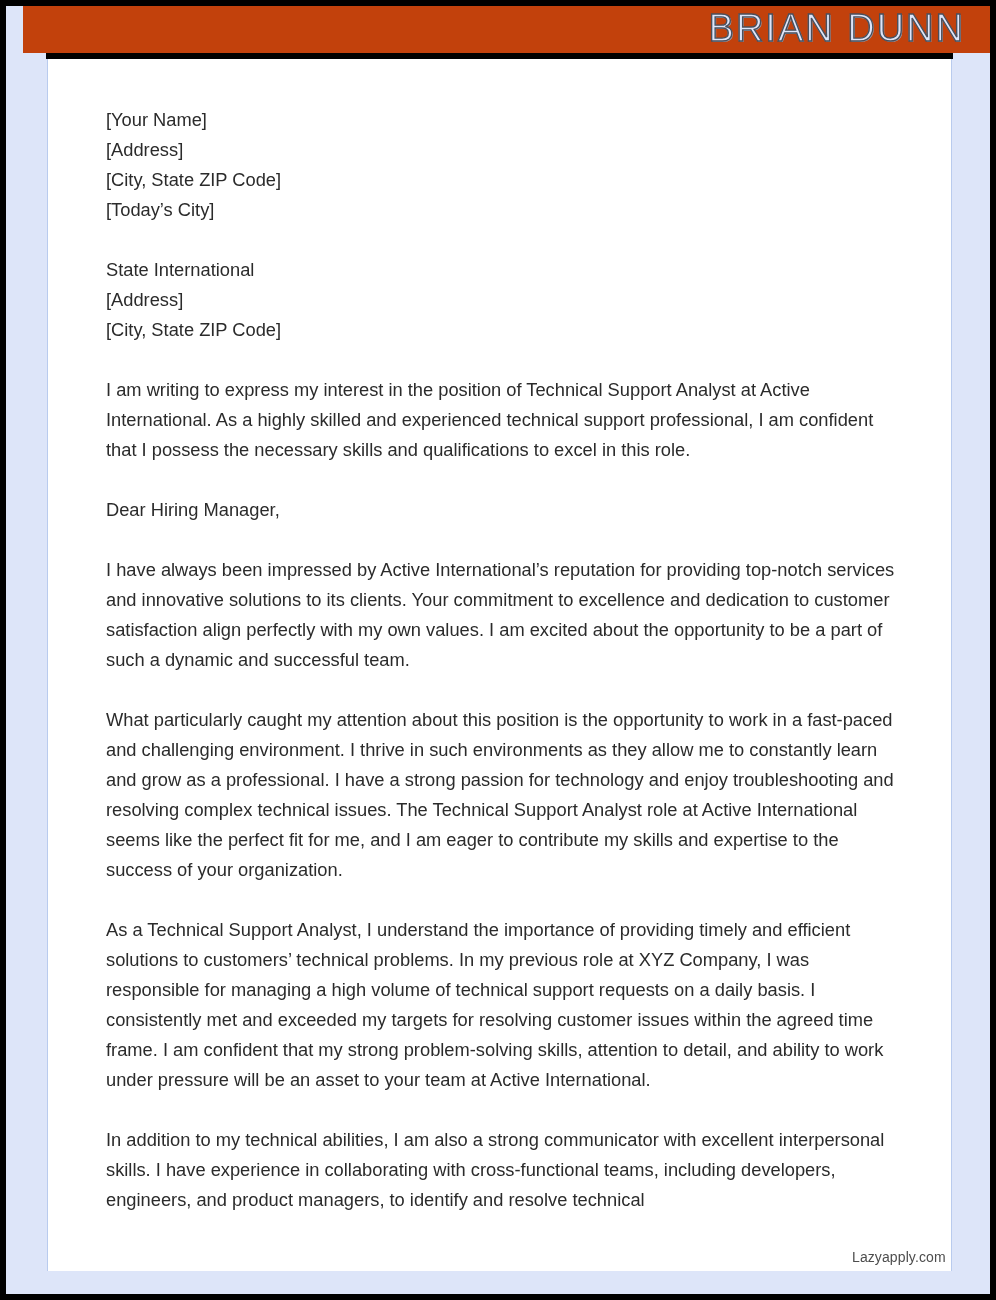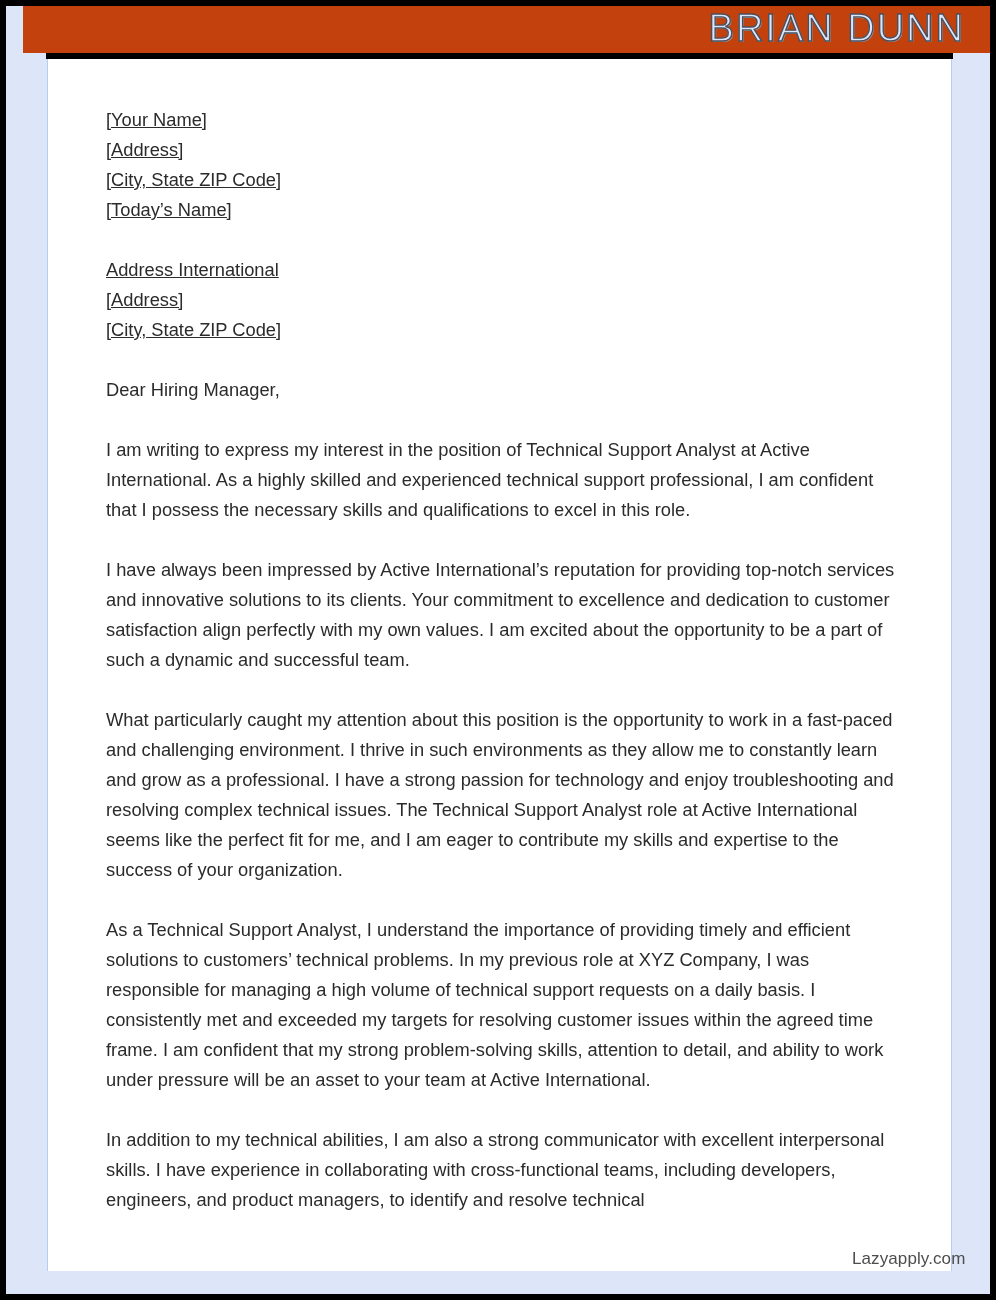--- a/index.html
+++ b/index.html
@@ -91,36 +91,35 @@
     left: 58px;
     top: 46px;
     width: 797px;
     font-family: "Liberation Sans", sans-serif;
     font-size: 18.3px;
     line-height: 30px;
     color: #2b2b2b;
   }
   .block {
     margin: 0 0 30px 0;
-    text-decoration: underline;
   }
   .block:last-child { margin-bottom: 0; }
   .line { display: block; white-space: pre; }
   p.para {
     margin: 0 0 30px 0;
     text-align: left;
   }
 
   
   #watermark {
     position: absolute;
     left: 846px;
     top: 1243px;
     font-family: "Liberation Sans", sans-serif;
-    font-size: 17px;
+    font-size: 14px;
     color: #4d4d4d;
     letter-spacing: 0.1px;
     white-space: nowrap;
     z-index: 5;
   }
 </style>
 </head>
 <body>
 
 <div id="frame">
@@ -133,32 +132,32 @@
     <div id="header-rule"></div>
 
     <div id="page">
 
       <div id="letter-body">
 
         <div class="block">
           <span class="line">[Your Name]</span>
           <span class="line">[Address]</span>
           <span class="line">[City, State ZIP Code]</span>
-          <span class="line">[Today’s Name]</span>
+          <span class="line">[Today’s City]</span>
         </div>
 
         <div class="block">
-          <span class="line">Address International</span>
+          <span class="line">State International</span>
           <span class="line">[Address]</span>
           <span class="line">[City, State ZIP Code]</span>
         </div>
 
+        <p class="para">I am writing to express my interest in the position of Technical Support Analyst at Active International. As a highly skilled and experienced technical support professional, I am confident that I possess the necessary skills and qualifications to excel in this role.</p>
+
         <p class="para">Dear Hiring Manager,</p>
-
-        <p class="para">I am writing to express my interest in the position of Technical Support Analyst at Active International. As a highly skilled and experienced technical support professional, I am confident that I possess the necessary skills and qualifications to excel in this role.</p>
         <p class="para">I have always been impressed by Active International’s reputation for providing top-notch services and innovative solutions to its clients. Your commitment to excellence and dedication to customer satisfaction align perfectly with my own values. I am excited about the opportunity to be a part of such a dynamic and successful team.</p>
         <p class="para">What particularly caught my attention about this position is the opportunity to work in a fast-paced and challenging environment. I thrive in such environments as they allow me to constantly learn and grow as a professional. I have a strong passion for technology and enjoy troubleshooting and resolving complex technical issues. The Technical Support Analyst role at Active International seems like the perfect fit for me, and I am eager to contribute my skills and expertise to the success of your organization.</p>
         <p class="para">As a Technical Support Analyst, I understand the importance of providing timely and efficient solutions to customers’ technical problems. In my previous role at XYZ Company, I was responsible for managing a high volume of technical support requests on a daily basis. I consistently met and exceeded my targets for resolving customer issues within the agreed time frame. I am confident that my strong problem-solving skills, attention to detail, and ability to work under pressure will be an asset to your team at Active International.</p>
         <p class="para">In addition to my technical abilities, I am also a strong communicator with excellent interpersonal skills. I have experience in collaborating with cross-functional teams, including developers, engineers, and product managers, to identify and resolve technical</p>
 
       </div>
     </div>
 
     <div id="watermark">Lazyapply.com</div>
 

